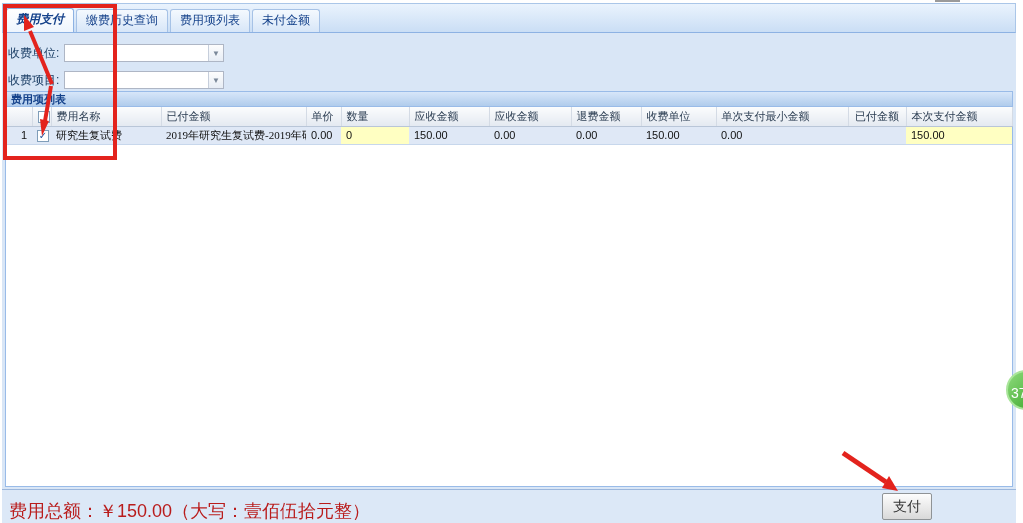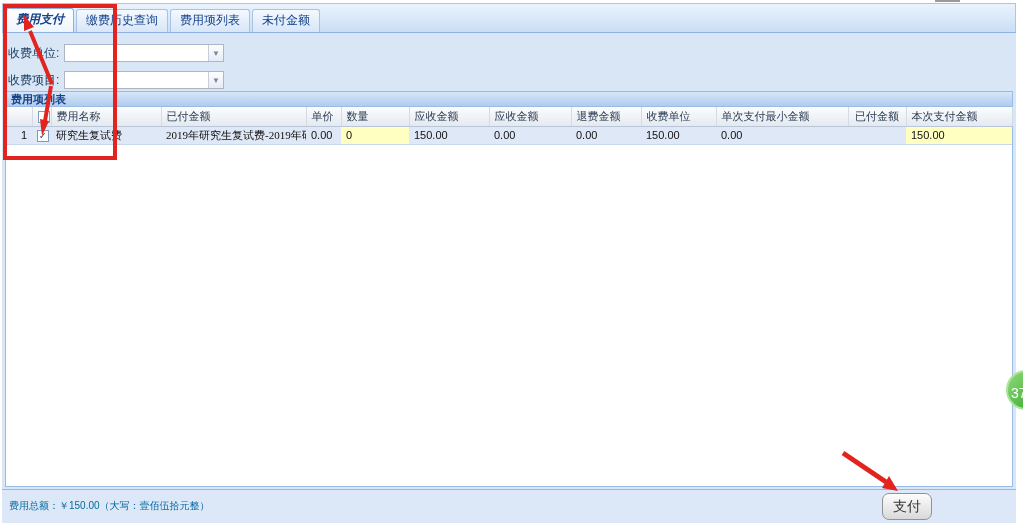--- a/index.html
+++ b/index.html
@@ -39,23 +39,23 @@
     white-space:nowrap; overflow:hidden; color:#111; }
   .num { text-align:left; } .ctr { text-align:center; } .lft { text-align:left;font-family:Liberation Serif, serif; }
   td.editable { background:#ffffc2; }
   .rownum { color:#333; text-align:right; padding-right:4px; }
   .cb { display:inline-block; width:12px; height:12px; background:#fff; border:1px solid #7f9db9;
     vertical-align:middle; line-height:10px; text-align:center; font-size:10px; color:#1e4f9c; cursor:pointer; }
 
   
   .bottombar { position:absolute; left:2px; top:489px; width:1014px; height:34px;
     background:#dce8f7; border-top:1px solid #9cb7dc; }
-  .total-text { position:absolute; left:7px; top:9px; font-size:10px; color:#0369a1;text-align:right; }
+  .total-text { position:absolute; left:7px; top:9px; font-size:18px; color:#b91c1c;text-align:right; }
   .pay-btn { position:absolute; left:880px; top:3px; width:50px; height:27px;
-    background:linear-gradient(#fdfdfd,#d9d9d9); border:1px solid #8f9396; border-radius:7px;
+    background:linear-gradient(#fdfdfd,#d9d9d9); border:1px solid #8f9396; border-radius:2px;
     font-size:14px; color:#333; font-family:inherit; cursor:pointer; }
 
   
   .badge { position:absolute; left:1006px; top:370px; width:40px; height:40px; border-radius:50%;
     background:linear-gradient(135deg,#8edb7d,#35a224); border:2px solid #a9e59a; z-index:40; cursor:pointer; }
   .badge span { position:absolute; left:3px; top:13px; font-size:14px; color:#fff; }
 
   
   .top-notch { position:absolute; left:935px; top:0; width:25px; height:2px; background:#9a9a9a; }
 

